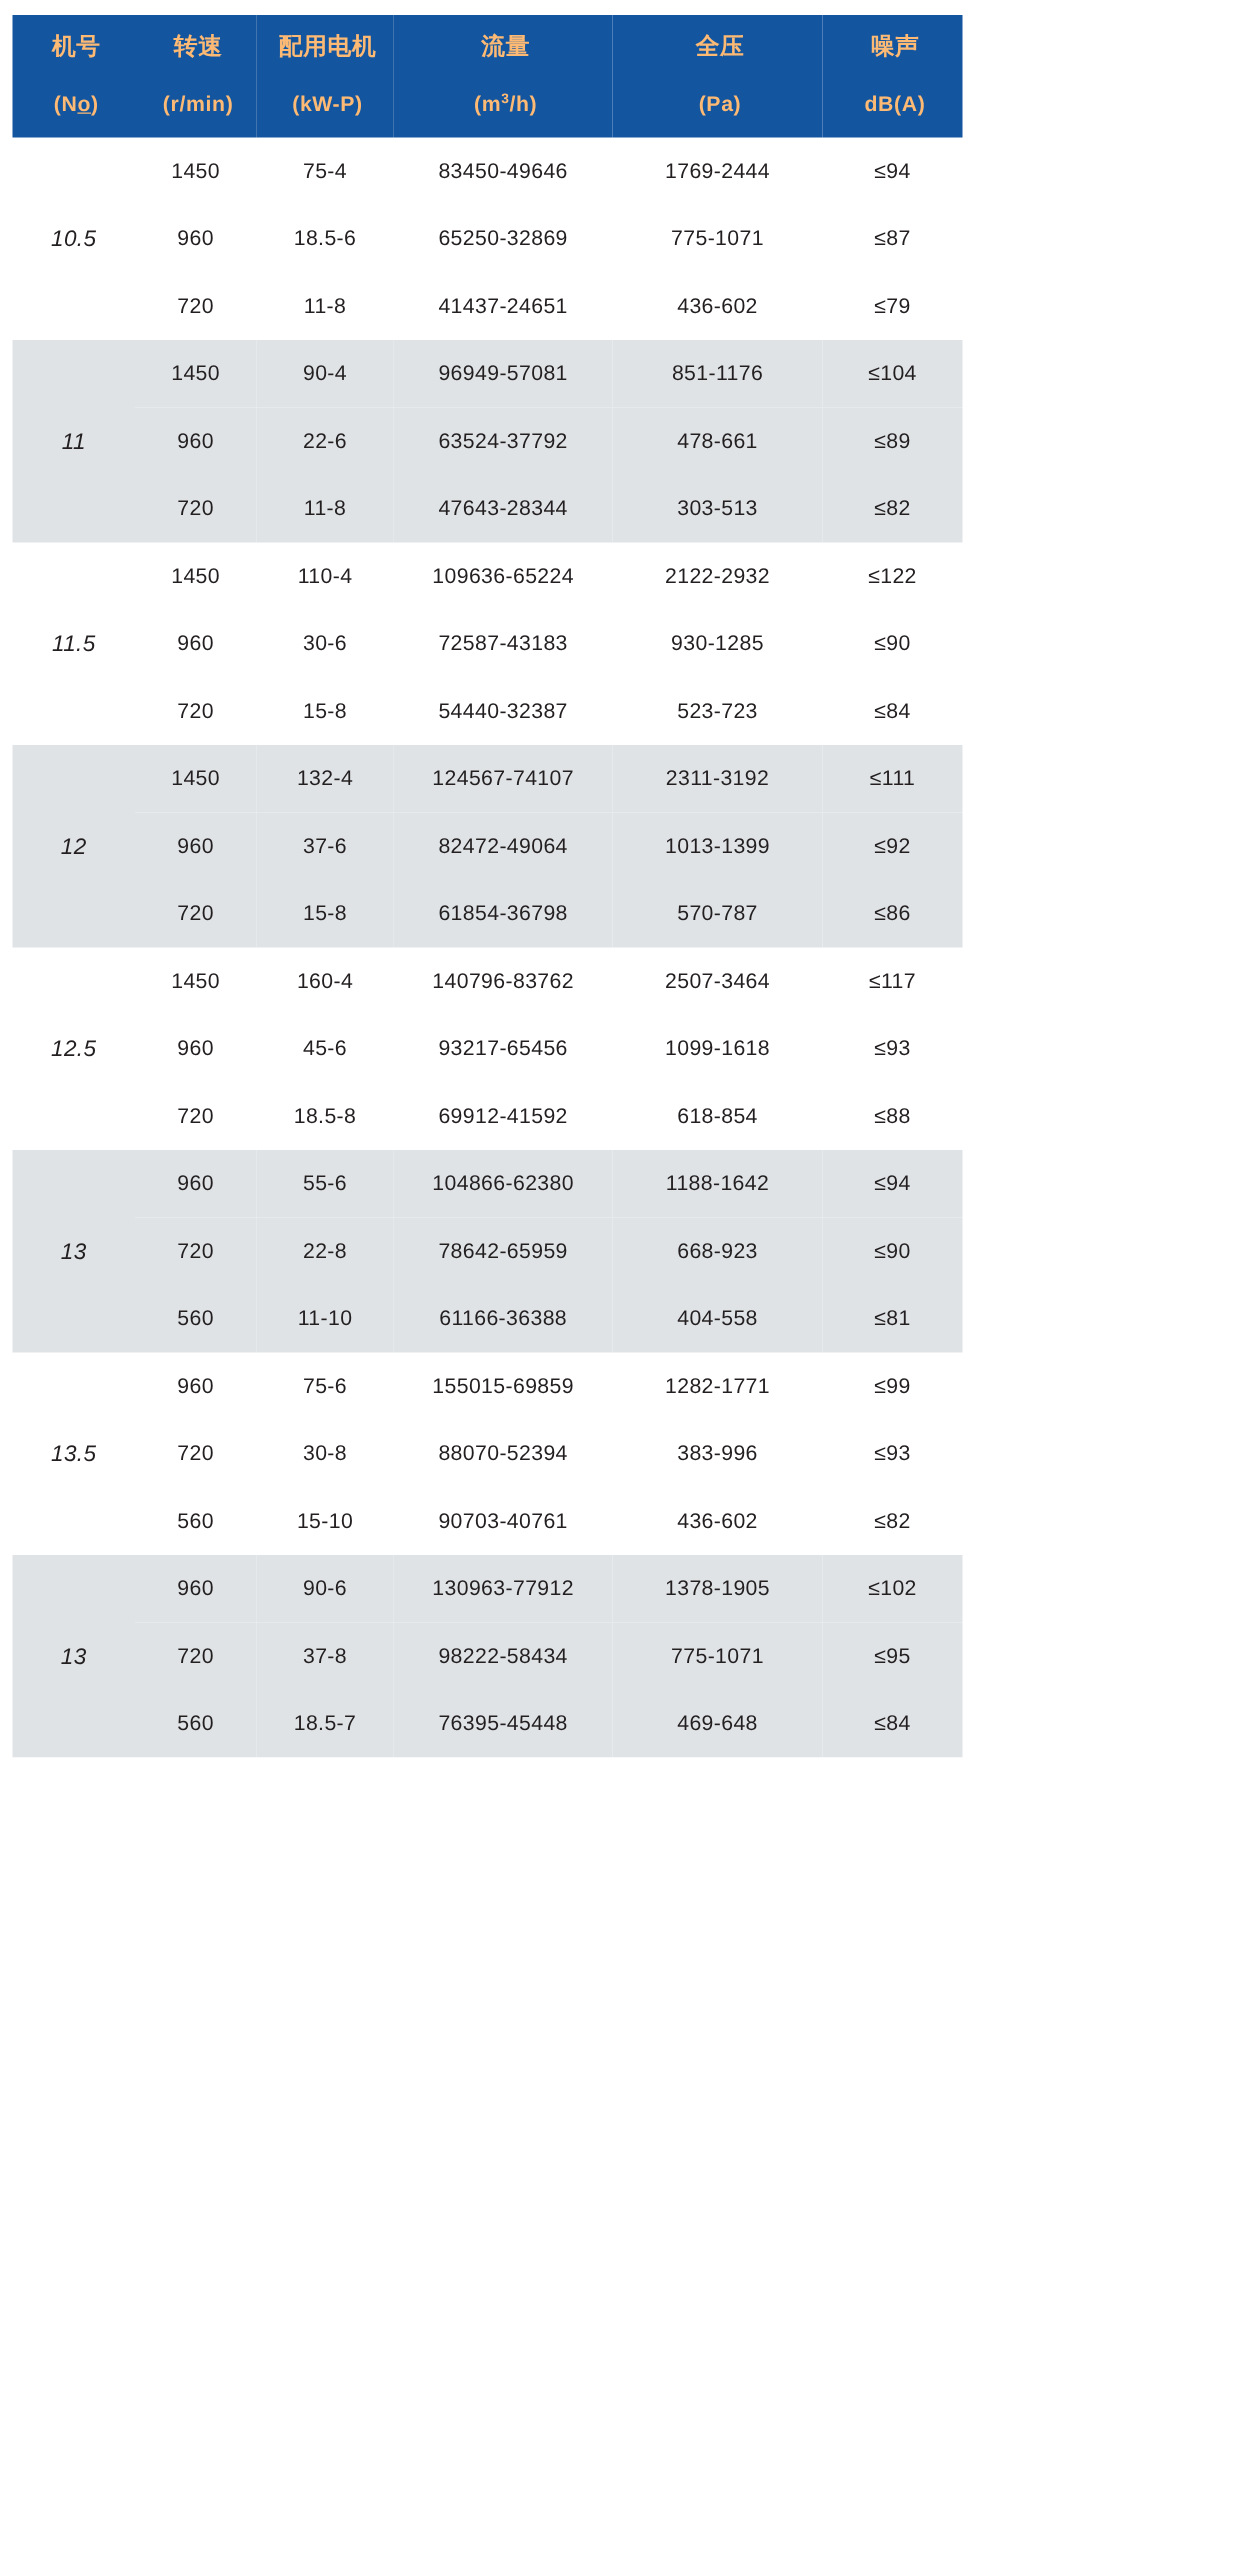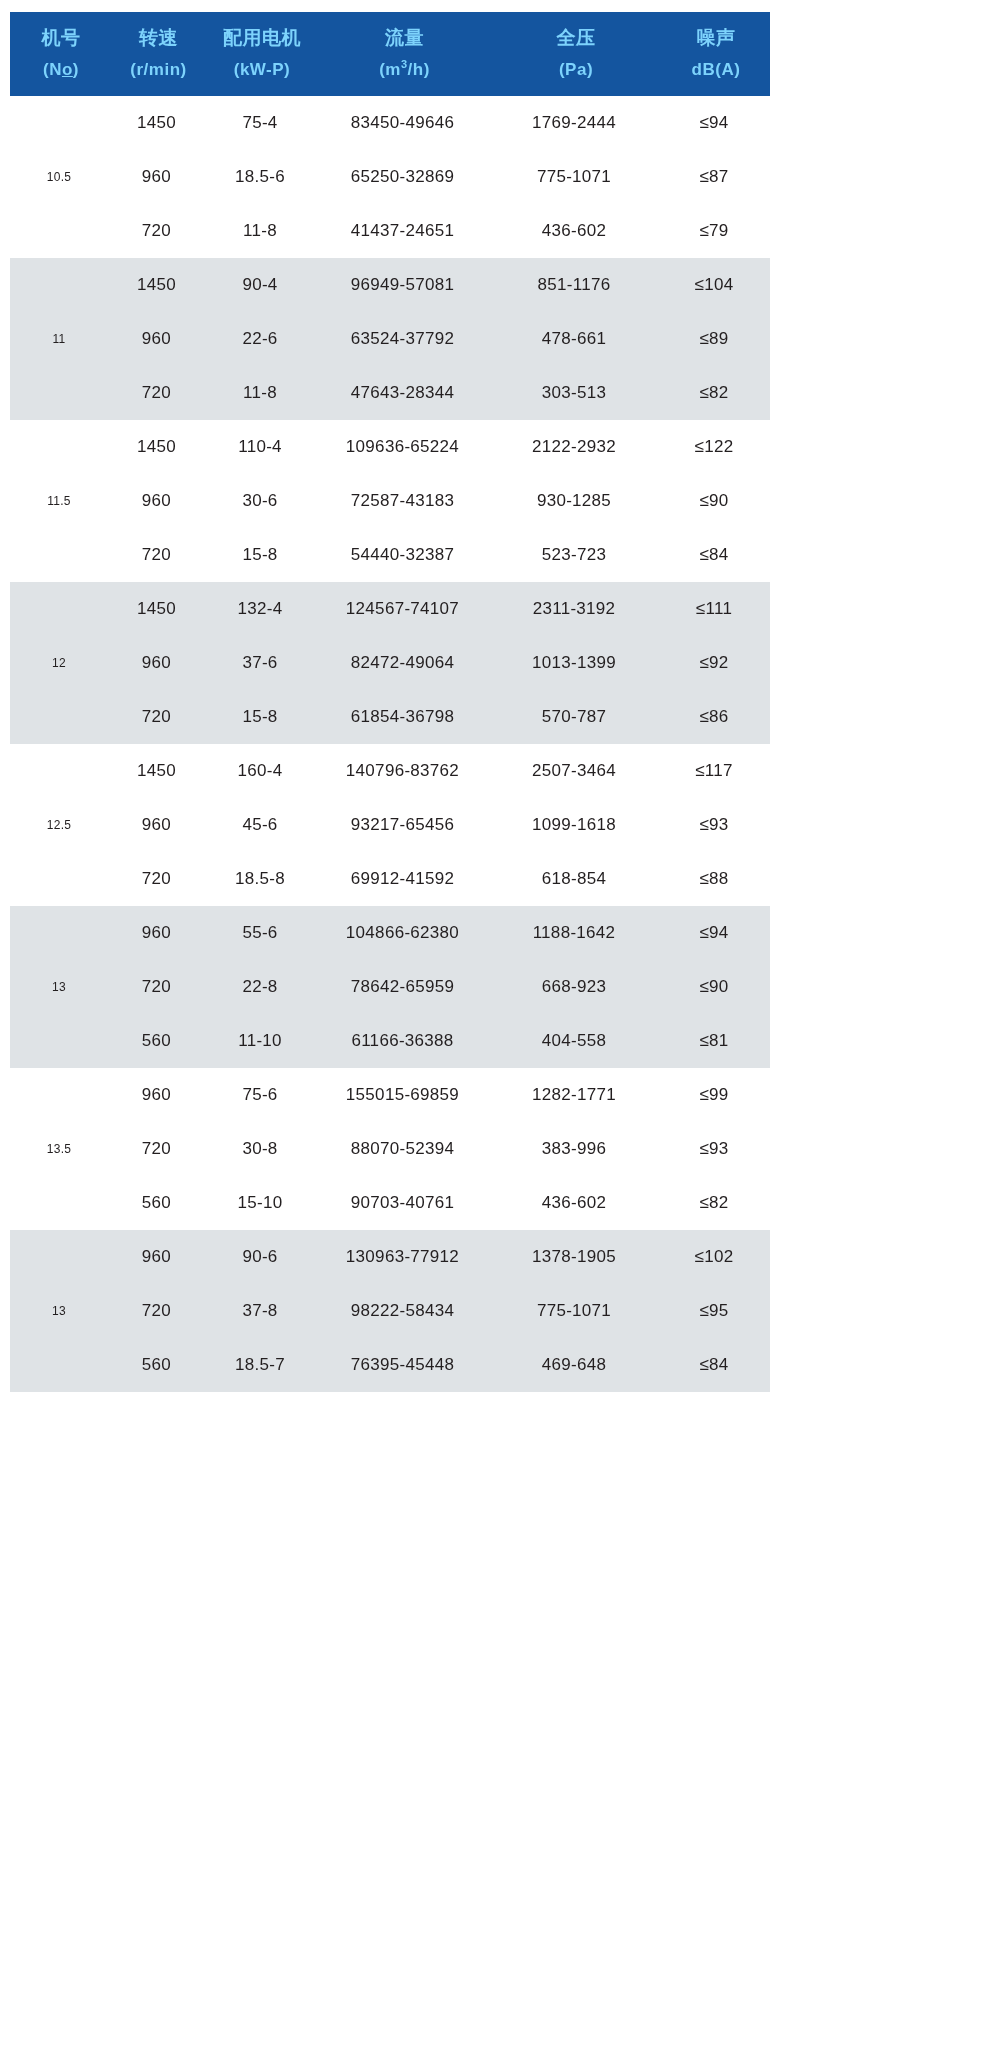--- a/index.html
+++ b/index.html
@@ -13,48 +13,49 @@
     color: #231f20;
   }
   .spec-table {
     width: 760px;
     margin: 12px 0 0 10px;
     border-collapse: collapse;
     table-layout: fixed;
   }
   .spec-table thead th {
     background: #14559f;
-    color: #7dd3fc;
+    color: #fdba74;
     font-size: 19px;
     font-weight: bold;
     padding: 12px 2px 14px 6px;
     line-height: 1.45;
     text-align: center;
     vertical-align: middle;
     letter-spacing: 0.5px;
   }
   .spec-table thead th .unit {
     display: block;
     font-size: 17px;
     font-weight: bold;
-    margin-top: 6px;
+    margin-top: 20px;
   }
   .spec-table tbody td {
     font-size: 17px;
     text-align: center;
     vertical-align: middle;
     padding: 17px 2px;
     color: #231f20;
     letter-spacing: 0.3px;
   }
   .spec-table tbody tr.shaded td {
     background: #dfe3e6;
   }
   .spec-table tbody td.model {
-    font-size: 12px;
+    font-size: 18px;
+    font-style: italic;
   }
   .col-model   { width: 98px; }
   .col-speed   { width: 97px; }
   .col-motor   { width: 110px; }
   .col-flow    { width: 175px; }
   .col-press   { width: 168px; }
   .col-noise   { width: 112px; }
   sup {
     font-size: 11px;
     vertical-align: super;

